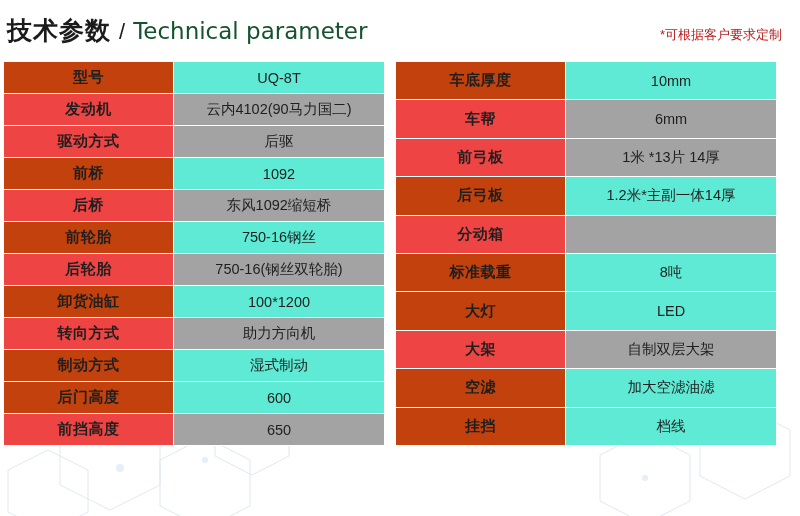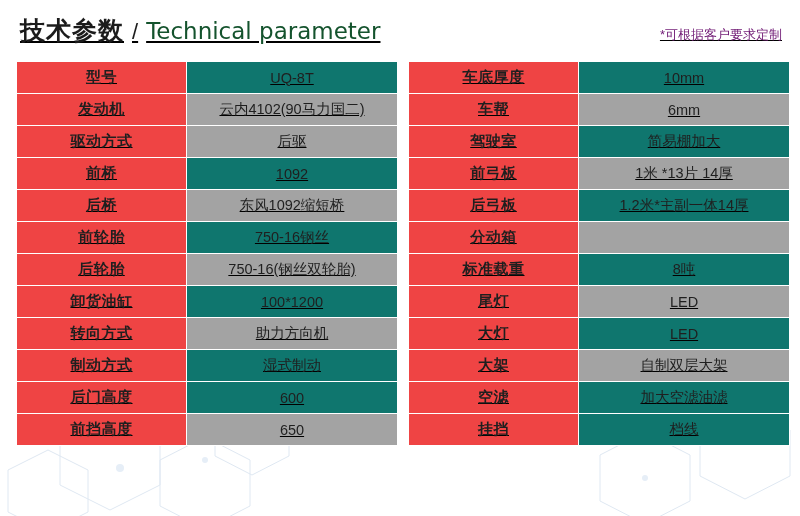--- a/index.html
+++ b/index.html
@@ -20,22 +20,21 @@
     width: 800px; height: 516px;
     pointer-events: none;
     z-index: 0;
   }
   .page {
     position: relative;
     z-index: 1;
     width: 800px;
     height: 516px;
     box-sizing: border-box;
-    padding: 14px 16px 0 16px;
-    text-decoration: underline;
+    padding: 14px 16px 0 3px;
   }
   .header {
     display: flex;
     align-items: flex-end;
     justify-content: space-between;
     padding: 0 2px 0 4px;
   }
   .title-wrap {
     display: flex;
     align-items: baseline;
@@ -54,21 +53,21 @@
     padding: 0 2px;
   }
   .title-en {
     font-size: 23px;
     color: #14532d;
     font-weight: normal;
     font-family: "DejaVu Sans", sans-serif;
   }
   .note {
     font-size: 13px;
-    color: #701a75;
+    color: #b91c1c;
     padding-bottom: 3px;
   }
   .tables {
     display: flex;
     gap: 10px;
     margin-top: 14px;
   }
   .tbl {
     width: 371px;
     border-collapse: collapse;
@@ -80,28 +79,28 @@
     font-size: 14.5px;
     text-align: center;
     vertical-align: middle;
     color: #1f1f1f;
     padding: 0 2px;
     overflow: hidden;
     white-space: nowrap;
   }
   .tbl td.k {
     width: 165px;
-    background: #ef4444;
+    background: #c2410c;
     font-weight: bold;
     font-size: 15px;
     letter-spacing: 0.5px;
   }
   .tbl td.v {
     width: 206px;
-    background: #0f766e;
+    background: #5eead4;
     font-weight: normal;
   }
   .tbl tr.alt td.k { background: #ef4444; }
   .tbl tr.alt td.v { background: #a3a3a3; }
   .tbl td.empty { background: #eef4fa; }
 </style>
 </head>
 <body>
 
 <svg class="bg-deco" viewBox="0 0 800 516" xmlns="http://www.w3.org/2000/svg">
@@ -189,44 +188,36 @@
     <table class="tbl">
       <tbody>
         <tr>
           <td class="k">车底厚度</td>
           <td class="v">10mm</td>
         </tr>
         <tr class="alt">
           <td class="k">车帮</td>
           <td class="v">6mm</td>
         </tr>
-        <tr>
-          <td class="k">驾驶室</td>
-          <td class="v">简易棚加大</td>
-        </tr>
         <tr class="alt">
           <td class="k">前弓板</td>
           <td class="v">1米 *13片 14厚</td>
         </tr>
         <tr>
           <td class="k">后弓板</td>
           <td class="v">1.2米*主副一体14厚</td>
         </tr>
         <tr class="alt">
           <td class="k">分动箱</td>
           <td class="v empty"></td>
         </tr>
         <tr>
           <td class="k">标准载重</td>
           <td class="v">8吨</td>
         </tr>
-        <tr class="alt">
-          <td class="k">尾灯</td>
-          <td class="v">LED</td>
-        </tr>
         <tr>
           <td class="k">大灯</td>
           <td class="v">LED</td>
         </tr>
         <tr class="alt">
           <td class="k">大架</td>
           <td class="v">自制双层大架</td>
         </tr>
         <tr>
           <td class="k">空滤</td>

